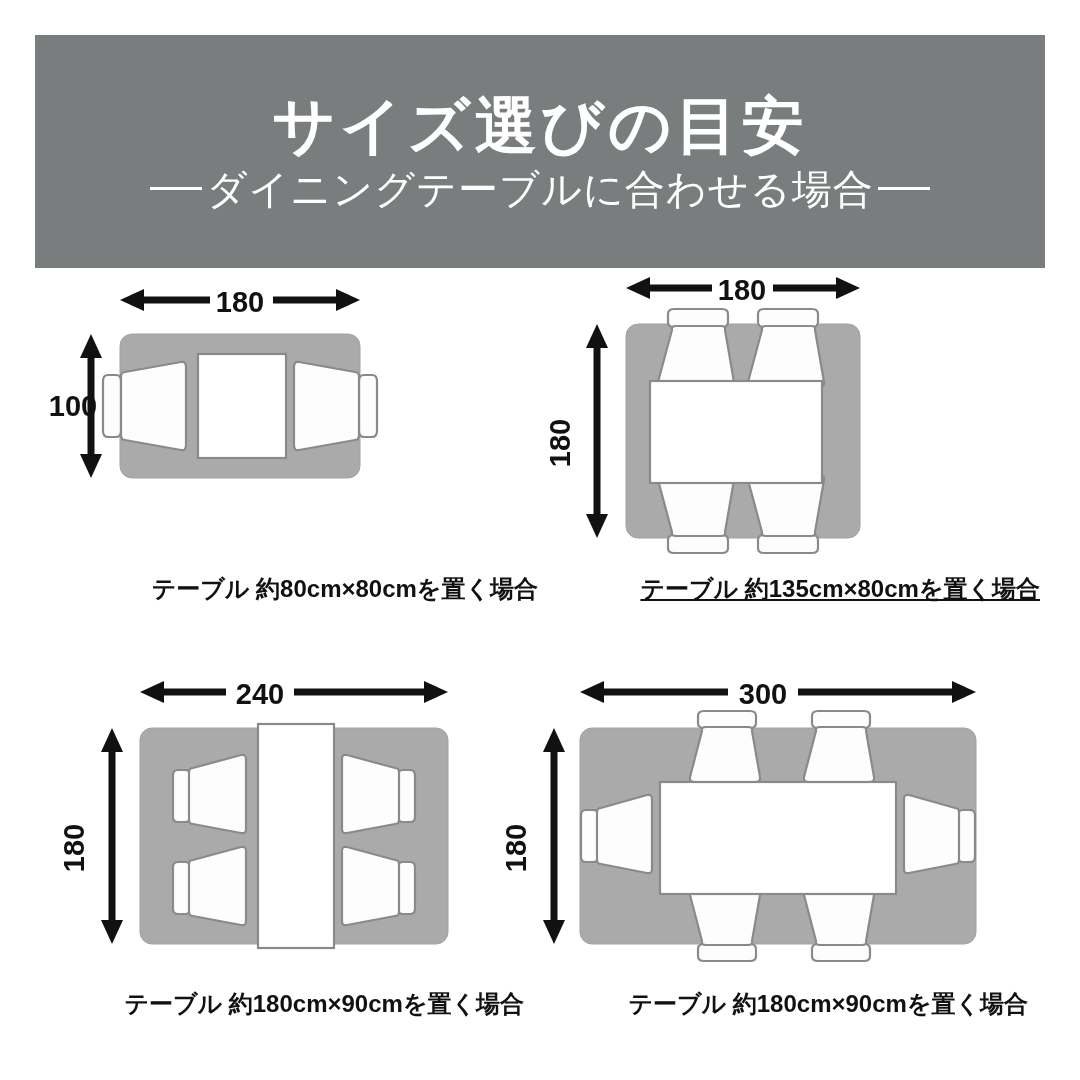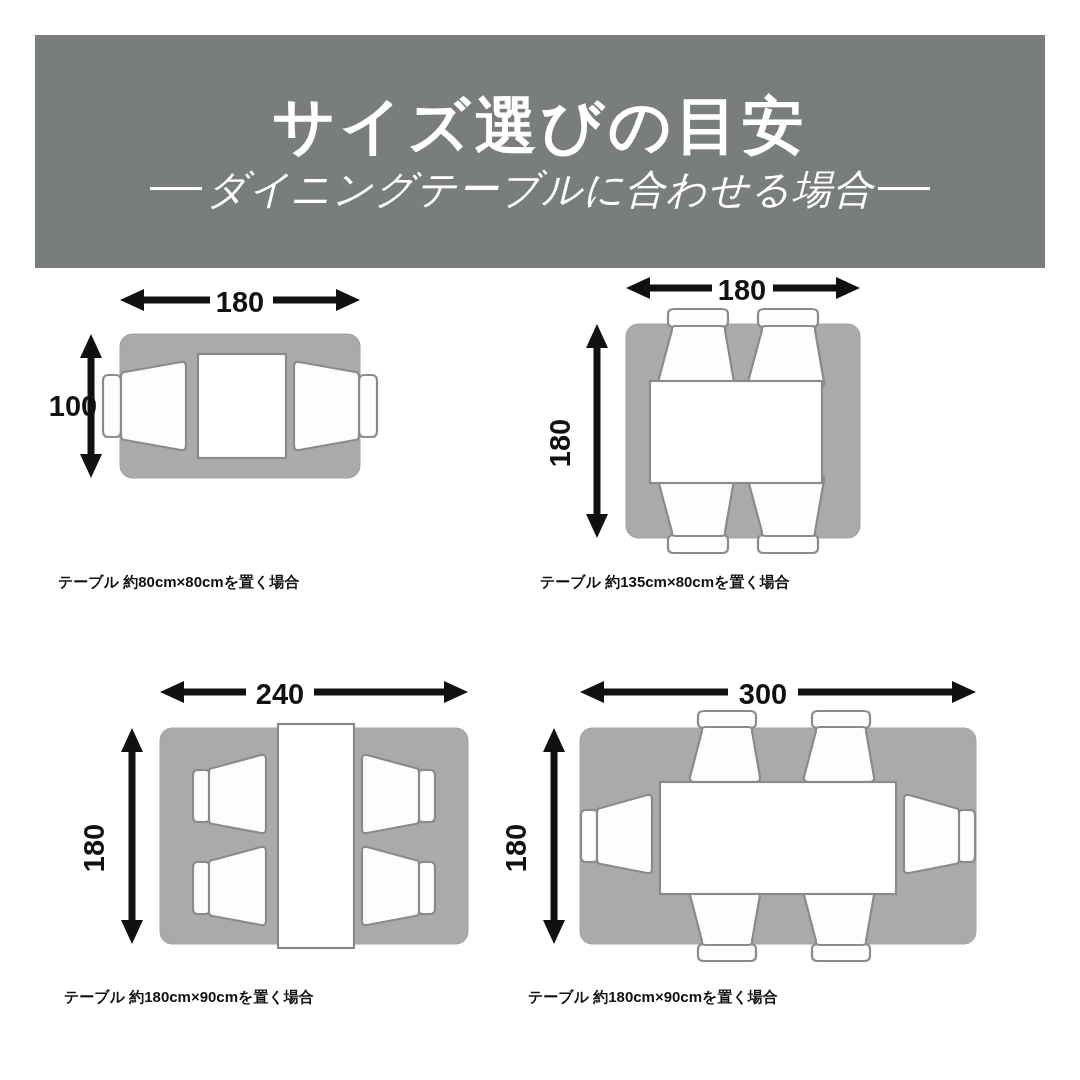--- a/index.html
+++ b/index.html
@@ -20,51 +20,51 @@
   .header-title{
     color:#ffffff;
     font-size:62px;
     font-weight:700;
     letter-spacing:4px;
     line-height:1;
     margin:0 0 12px 0;
     white-space:nowrap;
   }
   .header-sub-wrap{
-    display:flex;align-items:center;gap:4px;font-style:italic;
+    display:flex;align-items:center;gap:4px;
   }
   .rule{
     display:block;width:52px;height:3px;background:#ffffff;
   }
   .header-sub{
     color:#ffffff;
     font-size:40px;
     font-weight:500;
     letter-spacing:1px;
     line-height:1;
     white-space:nowrap;
   }
 
   
   .grid{
     position:absolute;left:0;top:268px;width:1080px;height:1044px;
   }
   .cell{position:absolute;}
   .cell-1{left:58px;top:0px;width:480px;height:380px;}
   .cell-2{left:540px;top:0px;width:500px;height:380px;}
-  .cell-3{left:64px;top:390px;width:480px;height:420px;}
+  .cell-3{left:44px;top:390px;width:480px;height:420px;}
   .cell-4{left:528px;top:390px;width:500px;height:420px;}
 
   .stage{position:absolute;left:0;top:0;width:100%;height:100%;}
 
   .caption{
     position:absolute;
     left:0;width:100%;
-    text-align:left;
-    font-size:15px;
+    text-align:right;
+    font-size:24px;
     font-weight:700;
     color:#111111;
     letter-spacing:0px;
     white-space:nowrap;
   }
 
   svg{display:block;overflow:visible;}
 </style>
 </head>
 <body>
@@ -148,21 +148,21 @@
         <path d="M128,280 q0,5 6,5 l48,0 q6,0 6,-5 l0,-8 q0,-5 -6,-5 l-48,0 q-6,0 -6,5 z" fill="#fdfdfd" stroke="#8a8a8a" stroke-width="2.2"></path>
         <path d="M132,264 q-1,4 4,4 l45,0 q5,0 4,-4 l9,-52 q1,-5 -5,-5 l-66,0 q-6,0 -5,5 z" fill="#fdfdfd" stroke="#8a8a8a" stroke-width="2.2"></path>
       </g>
       <g>
         <path d="M218,280 q0,5 6,5 l48,0 q6,0 6,-5 l0,-8 q0,-5 -6,-5 l-48,0 q-6,0 -6,5 z" fill="#fdfdfd" stroke="#8a8a8a" stroke-width="2.2"></path>
         <path d="M222,264 q-1,4 4,4 l45,0 q5,0 4,-4 l9,-52 q1,-5 -5,-5 l-66,0 q-6,0 -5,5 z" fill="#fdfdfd" stroke="#8a8a8a" stroke-width="2.2"></path>
       </g>
 
       <rect x="110" y="171" width="172" height="102" fill="#ffffff" stroke="#8a8a8a" stroke-width="2.2" transform="translate(0,-58)"></rect>
     </svg>
-    <div class="caption" style="top:305px;">テーブル 約135cm×80cmを置く場合</div>
+    <div class="caption" style="top:305px;text-decoration:underline;">テーブル 約135cm×80cmを置く場合</div>
   </div>
 
   <div class="cell cell-3">
     <svg class="stage" viewBox="0 0 480 420" width="480" height="420">
 
       <g>
         <line x1="110" y1="34" x2="182" y2="34" stroke="#111" stroke-width="7"></line>
         <line x1="250" y1="34" x2="390" y2="34" stroke="#111" stroke-width="7"></line>
         <polygon points="96,34 120,23 120,45" fill="#111"></polygon>
         <polygon points="404,34 380,23 380,45" fill="#111"></polygon>

